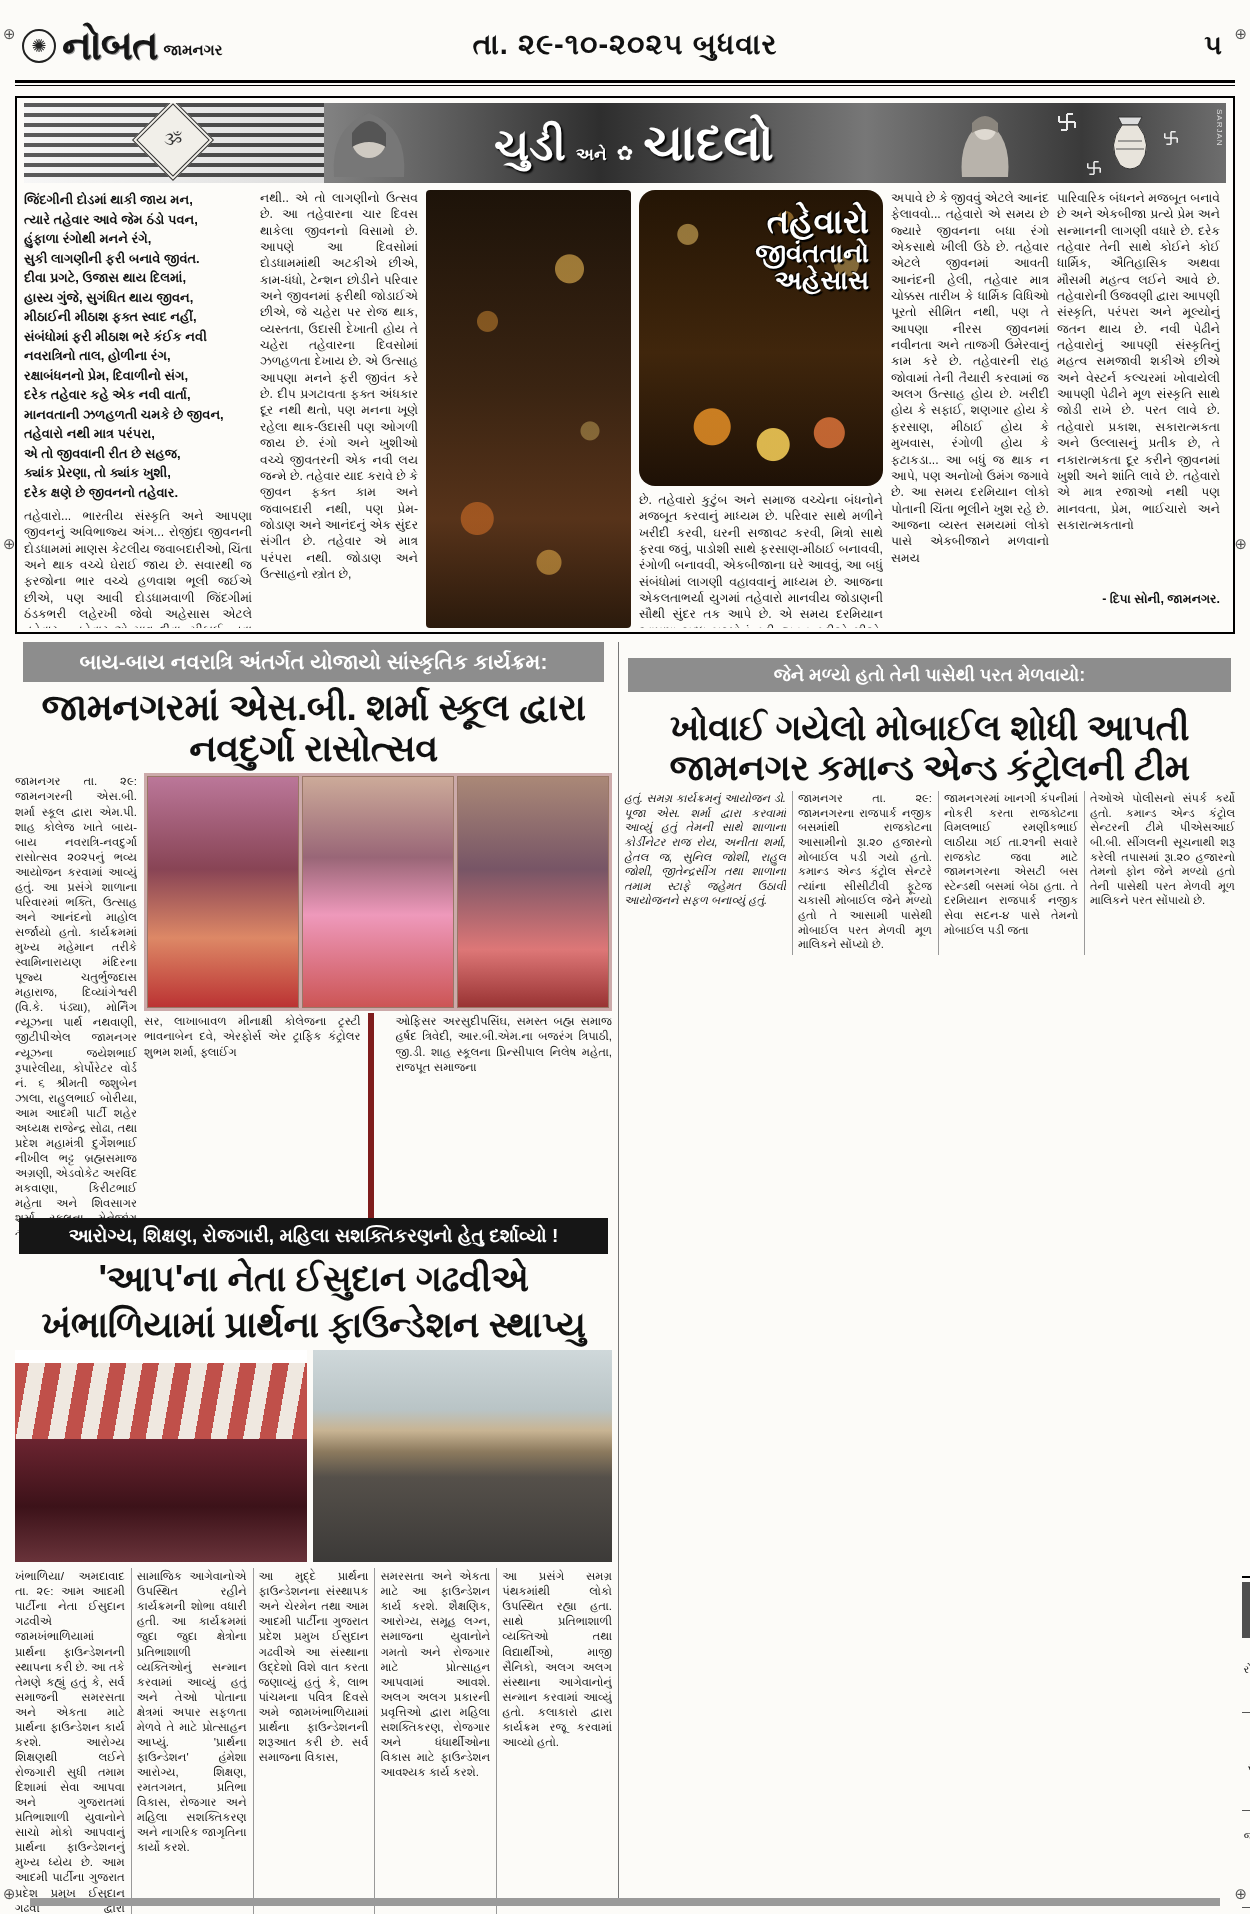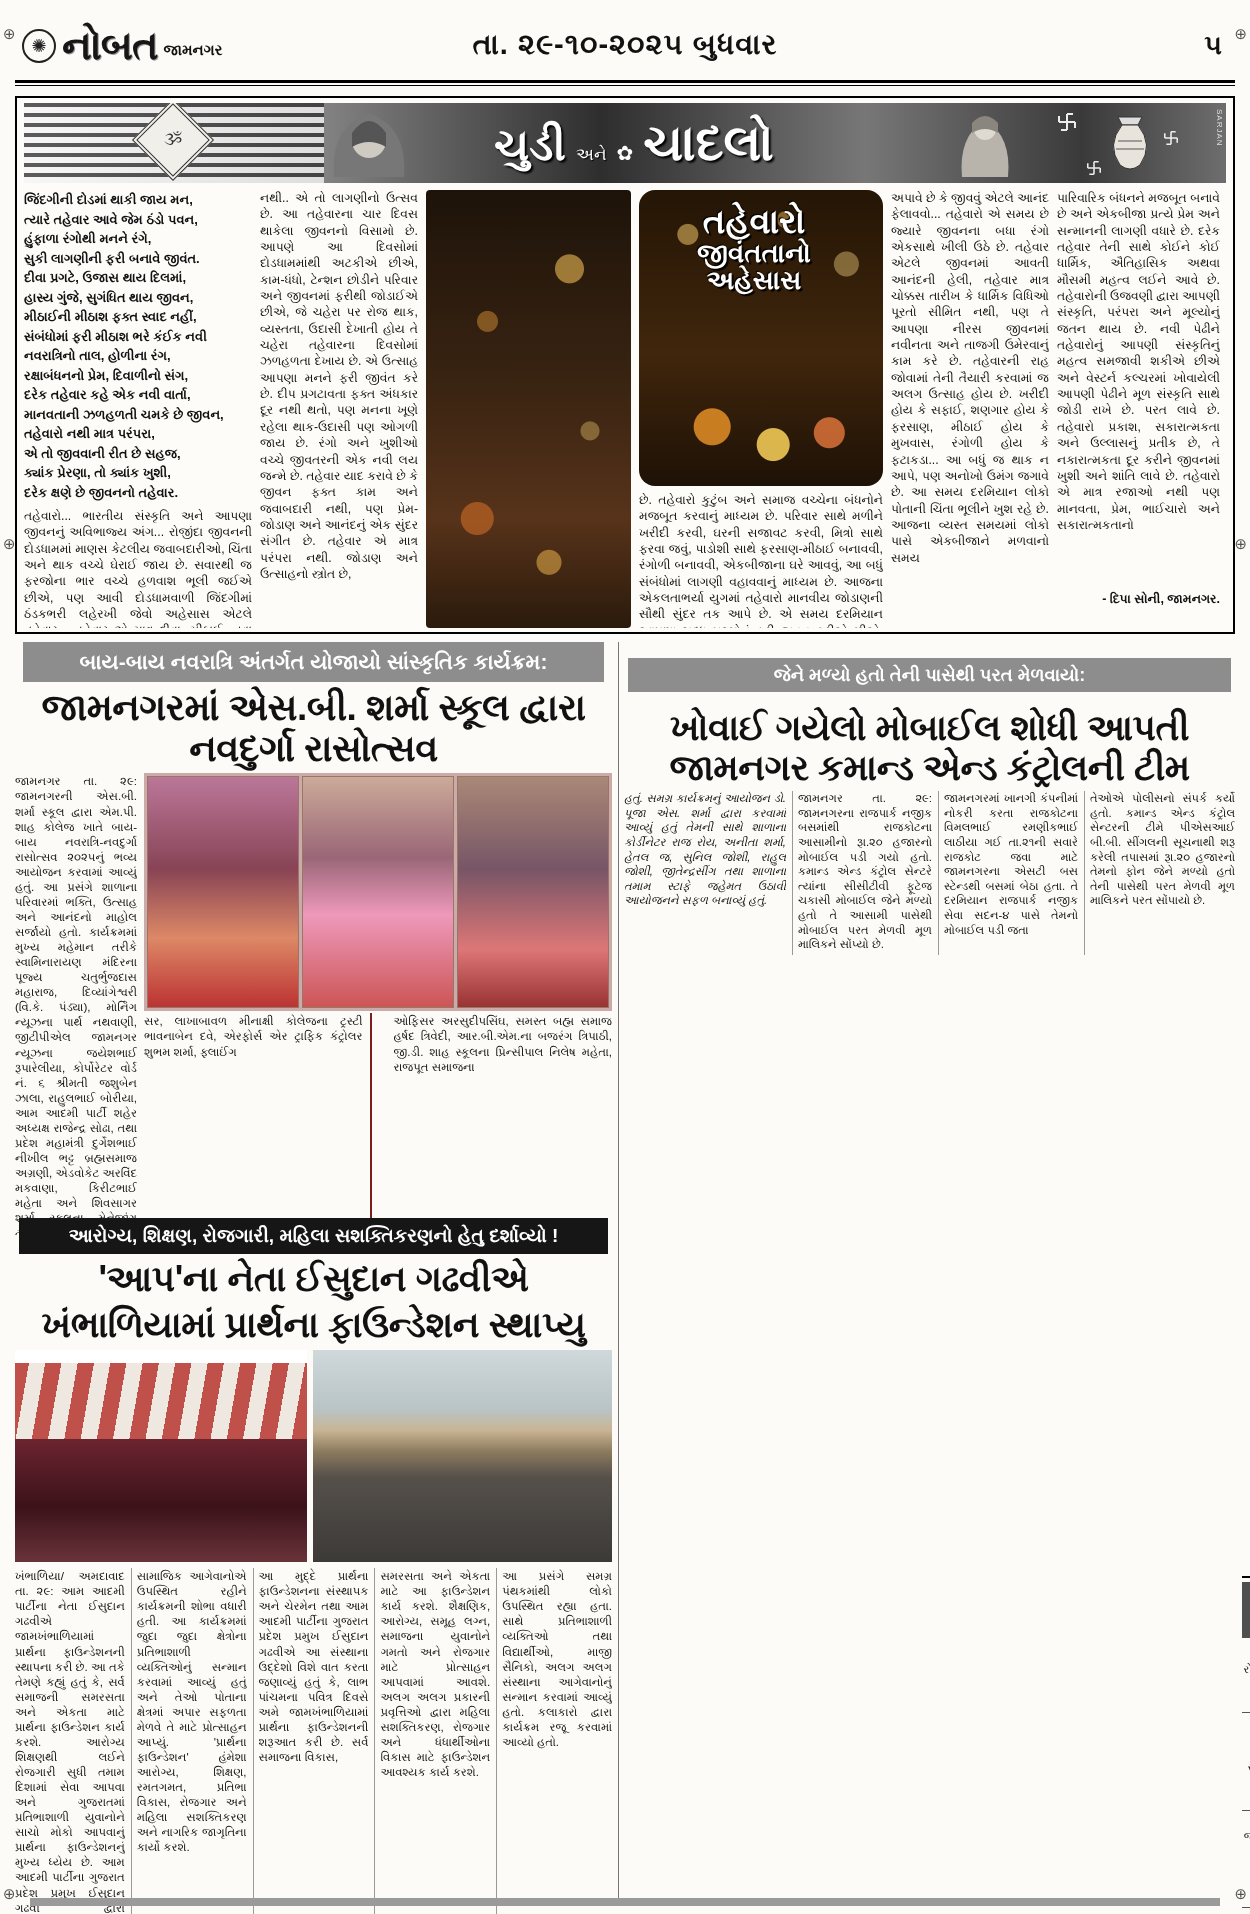--- a/index.html
+++ b/index.html
@@ -18,37 +18,37 @@
   .hdr-rule{position:absolute;top:80px;left:15px;right:15px;height:6px;border-top:3px solid #000;border-bottom:1px solid #000;}
   
   .feature{position:absolute;top:96px;left:15px;width:1220px;height:538px;border:2px solid #000;padding:5px 7px;background:#fdfcf9;}
   .banner{position:relative;height:80px;background:linear-gradient(90deg,#fdfdfd 0%,#8d8d8d 22%,#2e2e2e 48%,#777 70%,#3a3a3a 88%,#6e6e6e 100%);overflow:hidden;display:flex;align-items:center;}
   .stripes{position:absolute;left:0;top:0;bottom:0;width:300px;background:repeating-linear-gradient(180deg,#333 0 4px,#f5f5f5 4px 10px);opacity:.8;}
   .diamond{position:absolute;left:120px;top:8px;width:58px;height:58px;transform:rotate(45deg);background:#f1efe9;border:4px double #333;display:flex;align-items:center;justify-content:center;}
   .diamond span{transform:rotate(-45deg);font-size:17px;color:#333;}
   .bride{position:absolute;left:300px;top:4px;}
   .b-title{position:relative;margin-left:470px;display:flex;align-items:baseline;gap:10px;color:#fff;}
   .b-t1{font-size:44px;font-weight:800;text-shadow:2px 2px 2px #000;}
-  .b-and{font-size:17px;font-weight:400;text-shadow:1px 1px 1px #000;}
+  .b-and{font-size:17px;font-weight:700;text-shadow:1px 1px 1px #000;}
   .b-t2{font-size:50px;font-weight:800;text-shadow:2px 2px 2px #000;}
   .b-flower{font-size:20px;color:#fff;}
   .lady{position:absolute;right:210px;top:4px;}
   .pot{position:absolute;right:70px;top:8px;}
   .swas{position:absolute;color:#fff;opacity:.9;}
   .artist{position:absolute;right:2px;top:6px;font-size:8px;color:#ddd;writing-mode:vertical-rl;letter-spacing:1px;}
   .f-cols{display:flex;gap:8px;margin-top:7px;height:438px;overflow:hidden;}
   .bt{font-size:12.3px;line-height:1.33;text-align:justify;overflow:hidden;}
   .poemcol{flex:0 0 228px;}
   .poem div{font-weight:700;font-size:13px;line-height:1.5;}
   .poemcol .bt{margin-top:6px;}
   .fc2{flex:0 0 158px;}
   .photo-diya{flex:0 0 205px;border-radius:4px;background:radial-gradient(circle at 70% 18%,rgba(255,200,90,.55) 0 14px,transparent 15px),radial-gradient(circle at 30% 30%,rgba(255,170,60,.4) 0 10px,transparent 11px),radial-gradient(circle at 80% 55%,rgba(255,220,120,.35) 0 9px,transparent 10px),radial-gradient(circle at 25% 75%,rgba(230,120,40,.5) 0 16px,transparent 17px),radial-gradient(circle at 60% 85%,rgba(250,190,80,.5) 0 12px,transparent 13px),linear-gradient(180deg,#1d1309 0%,#3a2412 45%,#57331a 75%,#2b1a0c 100%);}
   .fc-box{flex:0 0 244px;display:flex;flex-direction:column;gap:6px;}
   .photo-box{height:296px;border-radius:16px;position:relative;overflow:hidden;background:radial-gradient(circle at 20% 15%,rgba(255,210,110,.5) 0 10px,transparent 11px),radial-gradient(circle at 60% 10%,rgba(255,190,80,.45) 0 8px,transparent 9px),radial-gradient(circle at 85% 25%,rgba(255,220,130,.4) 0 12px,transparent 13px),radial-gradient(circle at 30% 80%,rgba(240,150,40,.8) 0 18px,transparent 19px),radial-gradient(circle at 55% 86%,rgba(250,210,90,.85) 0 16px,transparent 17px),radial-gradient(circle at 78% 82%,rgba(230,120,60,.8) 0 15px,transparent 16px),linear-gradient(180deg,#241505 0%,#40260c 55%,#1e1106 100%);}
-  .pb-title{position:absolute;top:14px;left:0;right:14px;text-align:center;color:#fff;font-weight:800;line-height:1.05;text-shadow:2px 2px 1px #000,-1px -1px 1px #000;}
+  .pb-title{position:absolute;top:14px;left:0;right:14px;text-align:right;color:#fff;font-weight:800;line-height:1.05;text-shadow:2px 2px 1px #000,-1px -1px 1px #000;}
   .pb-title .l1{font-size:34px;}
   .pb-title .l2{font-size:26px;}
   .pb-title .l3{font-size:26px;}
   .fc5{flex:0 0 158px;}
   .fc6{flex:0 0 163px;}
   .sig{font-weight:800;text-align:right;margin-top:4px;font-size:12.5px;}
   
   .kicker{background:#8d8d8d;color:#fff;font-weight:800;text-align:right;display:flex;align-items:center;justify-content:center;}
   .kicker.dark{background:#161616;}
   .headline{font-weight:800;text-align:center;line-height:1.1;letter-spacing:-.5px;}
@@ -58,21 +58,21 @@
   .sharma .headline{font-size:37px;margin:6px 0 4px;}
   .sh-body{display:flex;gap:7px;height:462px;overflow:hidden;}
   .sh-colL{flex:0 0 122px;font-size:11.6px;line-height:1.3;text-align:justify;overflow:hidden;}
   .sh-right{flex:1;display:flex;flex-direction:column;gap:2px;}
   .collage{height:238px;display:flex;gap:3px;padding:3px;background:#caa;}
   .collage .tile{flex:1;border:1px solid #976;}
   .t1{background:linear-gradient(180deg,#b79 0%,#845 40%,#d86 70%,#b33 100%);}
   .t2{background:linear-gradient(180deg,#ca9 0%,#967 35%,#e9b 60%,#c55 100%);}
   .t3{background:linear-gradient(180deg,#a87 0%,#756 40%,#d77 75%,#933 100%);}
   .sh-row2{display:flex;gap:7px;flex:1;overflow:hidden;}
-  .sh-row2 .c{flex:1;font-size:11.6px;line-height:1.3;text-align:justify;overflow:hidden;border-left:2px solid #7f1d1d;padding-left:22px;}
+  .sh-row2 .c{flex:1;font-size:11.6px;line-height:1.3;text-align:justify;overflow:hidden;border-left:6px solid #7f1d1d;padding-left:22px;}
   .sh-row2 .c:first-child{border-left:none;padding-left:0;}
   
   .rightreg{position:absolute;top:642px;left:618px;width:617px;height:1258px;border-left:1px solid #777;padding-left:5px;}
   .mob-kicker{height:34px;font-size:18px;margin:16px 4px;}
   .mob-h{font-size:36px;}
   .mob-body{display:flex;gap:6px;height:164px;margin-top:4px;overflow:hidden;}
   .mob-body .c{font-size:11.4px;line-height:1.28;text-align:justify;overflow:hidden;border-left:1px solid #999;padding-left:5px;}
   .mob-body .tail{flex:0 0 162px;border-left:none;padding-left:0;font-style:italic;}
   .mob-body .c1,.mob-body .c2{flex:0 0 140px;}
   .mob-body .c3{flex:1;}

